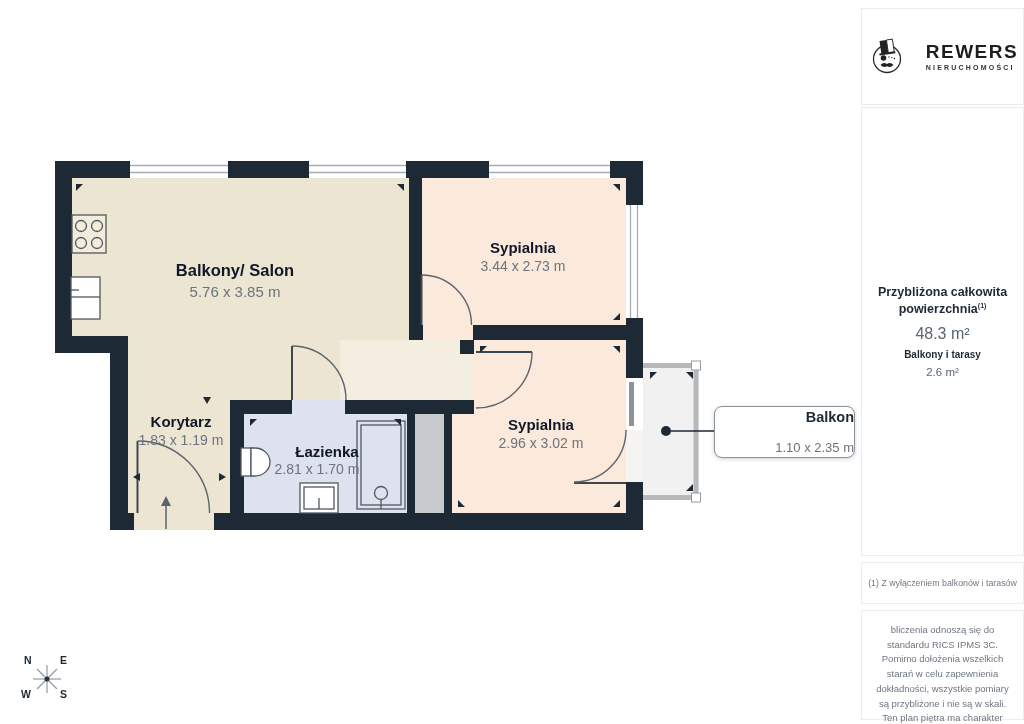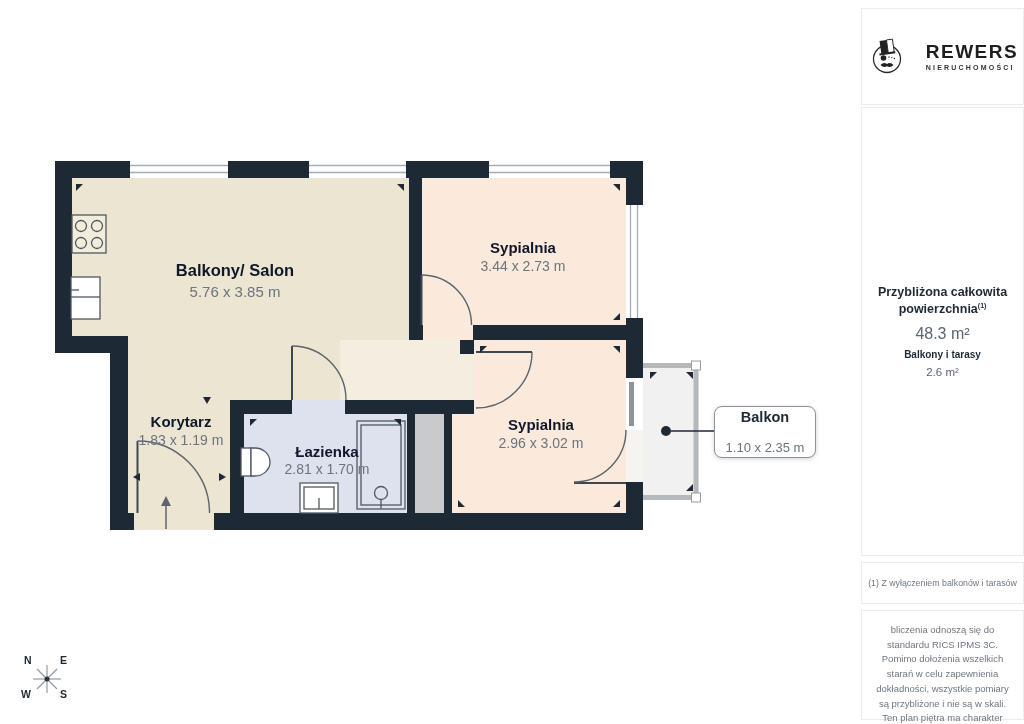--- a/index.html
+++ b/index.html
@@ -7,21 +7,21 @@
         font-family:"Liberation Sans",sans-serif;}
   .abs{position:absolute;}
   svg{display:block;}
   .room-name{position:absolute;transform:translate(-50%,-50%);white-space:nowrap;
              font-weight:bold;color:#0f172a;text-align:center;}
   .room-dims{position:absolute;transform:translate(-50%,-50%);white-space:nowrap;
              color:#6B7480;text-align:center;}
   .fs16{font-size:16.5px;} .fs15{font-size:15px;} .fs14{font-size:14px;}
   .callout{position:absolute;left:714px;top:406px;width:100px;height:50px;background:#fff;
            border:1.5px solid #8C929A;border-radius:8px;box-shadow:0 1px 4px rgba(0,0,0,.18);
-           display:flex;flex-direction:column;align-items:center;justify-content:center;gap:15px;}
+           display:flex;flex-direction:column;align-items:flex-end;justify-content:center;gap:15px;padding-left:39px;}
   .callout .nm{font-weight:bold;font-size:14.5px;color:#1D2935;}
   .callout .dm{font-size:13px;color:#6B7480;}
   .compass-letter{position:absolute;font-size:10.5px;font-weight:bold;color:#1D2935;}
   .card{position:absolute;left:861px;width:161px;background:#fff;border:1px solid #ECECEC;}
   .logo-wrap{display:flex;align-items:center;justify-content:center;gap:19px;height:100%;}
   .logo-text{display:flex;flex-direction:column;line-height:1;}
   .logo-name{font-size:19px;font-weight:600;letter-spacing:1.5px;color:#1E1E1E;}
   .logo-tag{font-size:7px;font-weight:600;letter-spacing:2.2px;color:#333;margin-top:3px;}
   .info-block{position:absolute;top:176px;left:0;right:0;text-align:center;color:#1D2935;}
   .info-line1,.info-line2{font-size:12.5px;font-weight:bold;line-height:1.35;}
@@ -198,21 +198,21 @@
   <div class="room-name fs15" style="left:523px;top:247px">Sypialnia</div>
   <div class="room-dims fs14" style="left:523px;top:266px">3.44 x 2.73 m</div>
 
   <div class="room-name fs15" style="left:541px;top:424px">Sypialnia</div>
   <div class="room-dims fs14" style="left:541px;top:443px">2.96 x 3.02 m</div>
 
   <div class="room-name fs15" style="left:181px;top:421px">Korytarz</div>
   <div class="room-dims fs14" style="left:181px;top:440px">1.83 x 1.19 m</div>
 
   <div class="room-name fs15" style="left:327px;top:451px">Łazienka</div>
-  <div class="room-dims fs14" style="left:327px;top:469px">2.81 x 1.70 m</div>
+  <div class="room-dims fs14" style="left:317px;top:469px">2.81 x 1.70 m</div>
 
   <div class="callout">
     <div class="nm">Balkon</div>
     <div class="dm">1.10 x 2.35 m</div>
   </div>
 
   <div class="card" style="top:8px;height:95px">
     <div class="logo-wrap">
       <svg width="40" height="40" viewBox="0 0 40 40">
         <circle cx="20" cy="22" r="13.5" fill="none" stroke="#2B2B2B" stroke-width="1.3"></circle>

